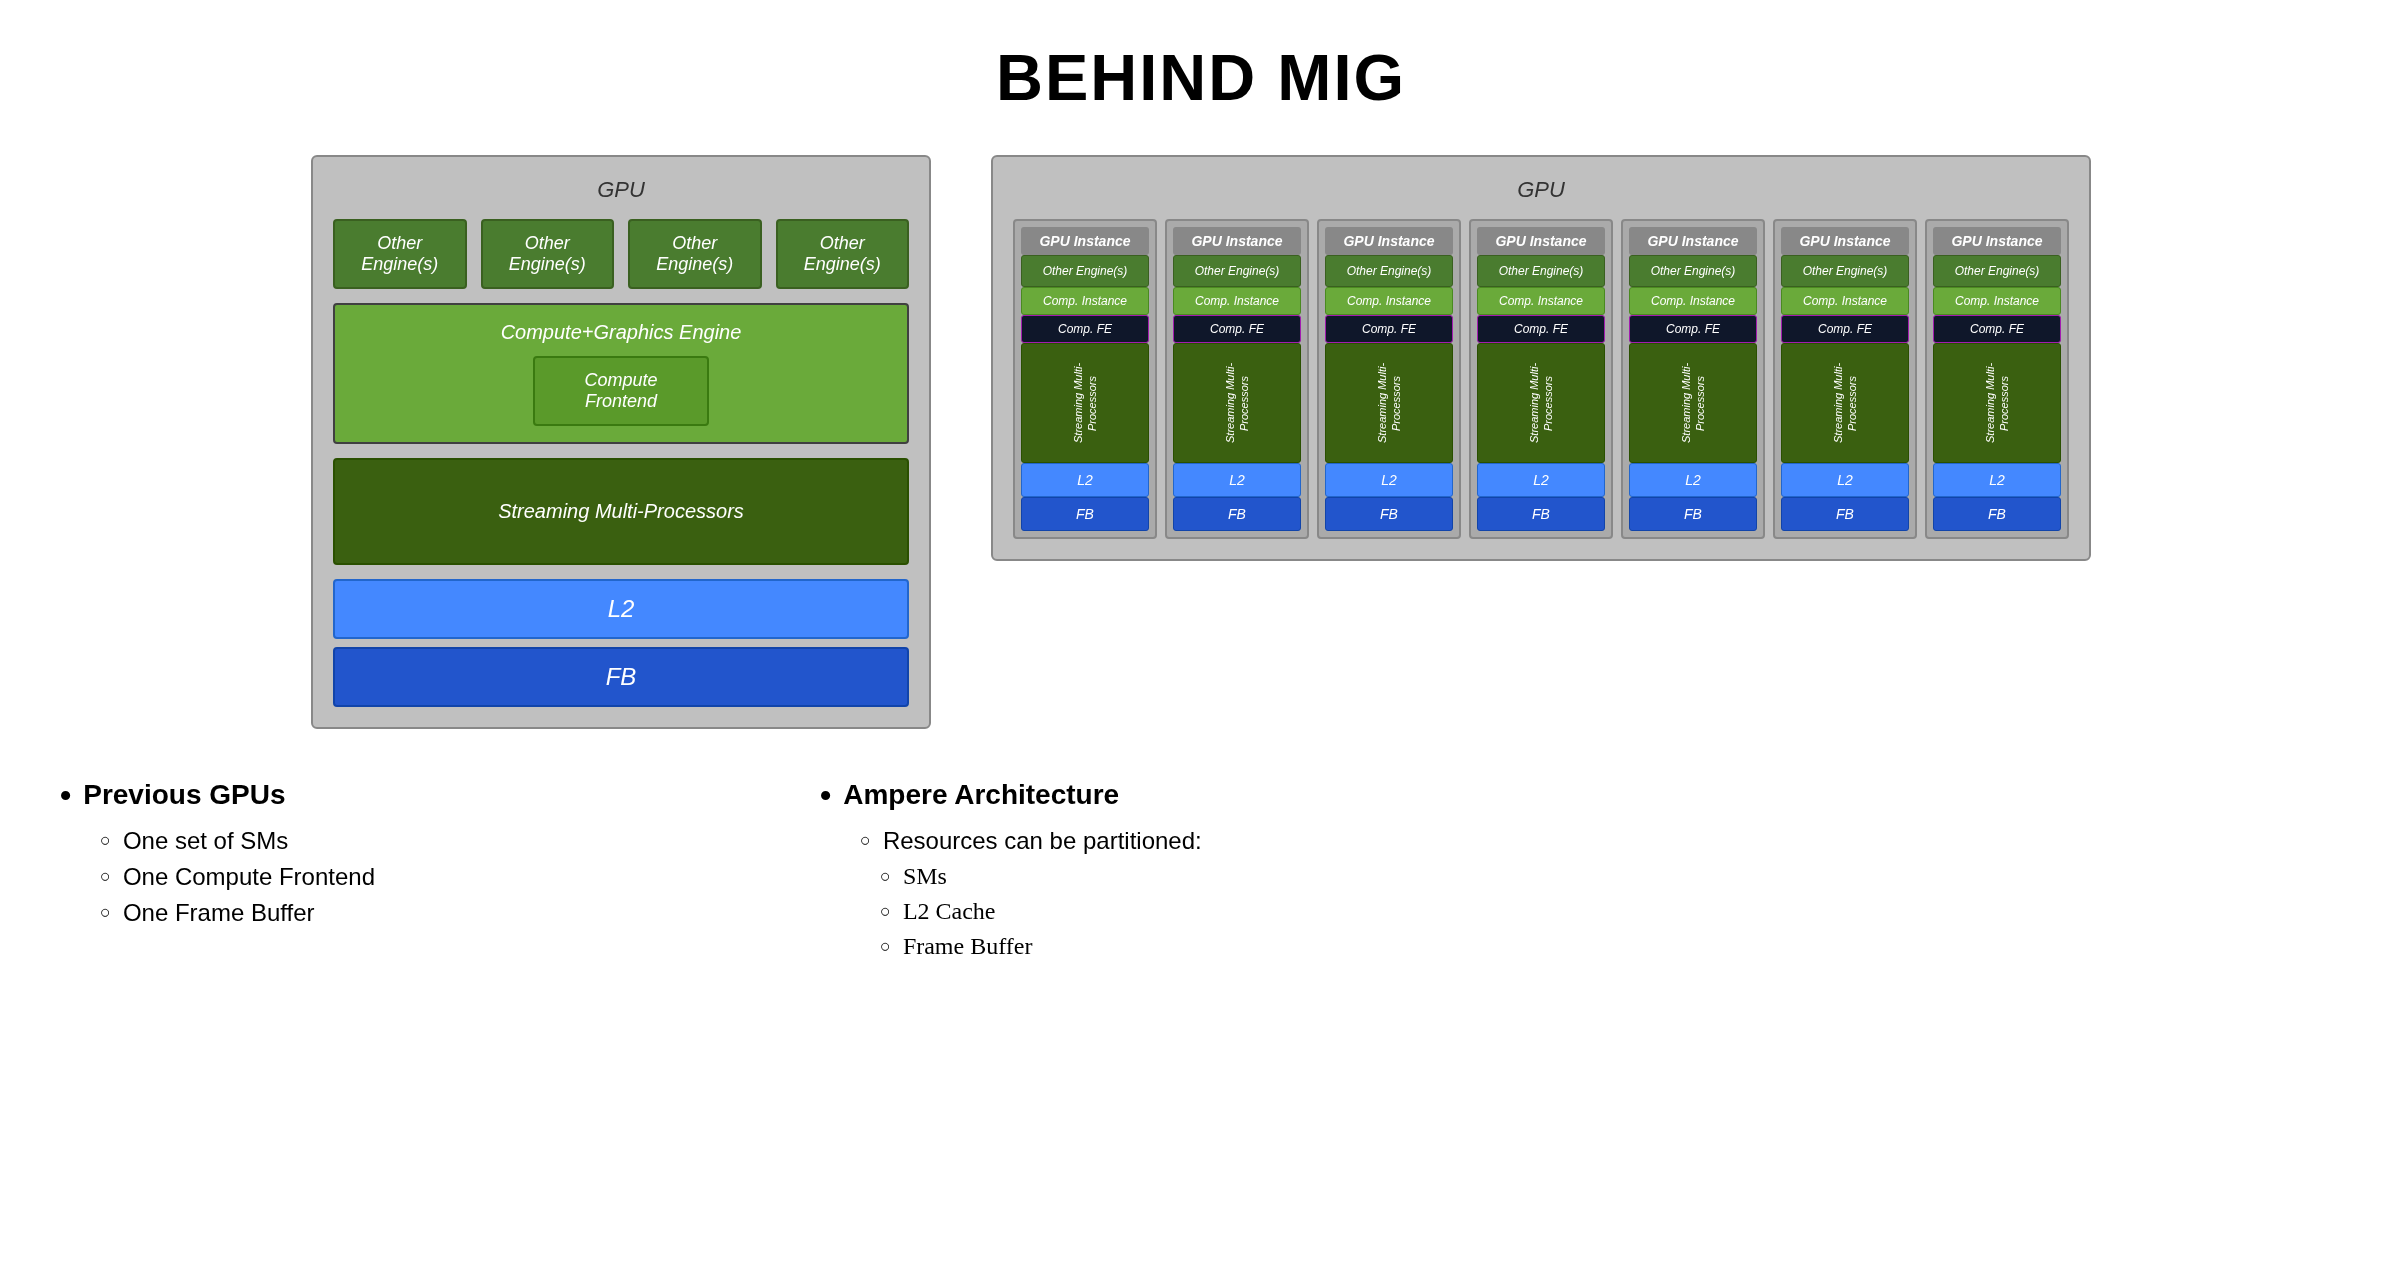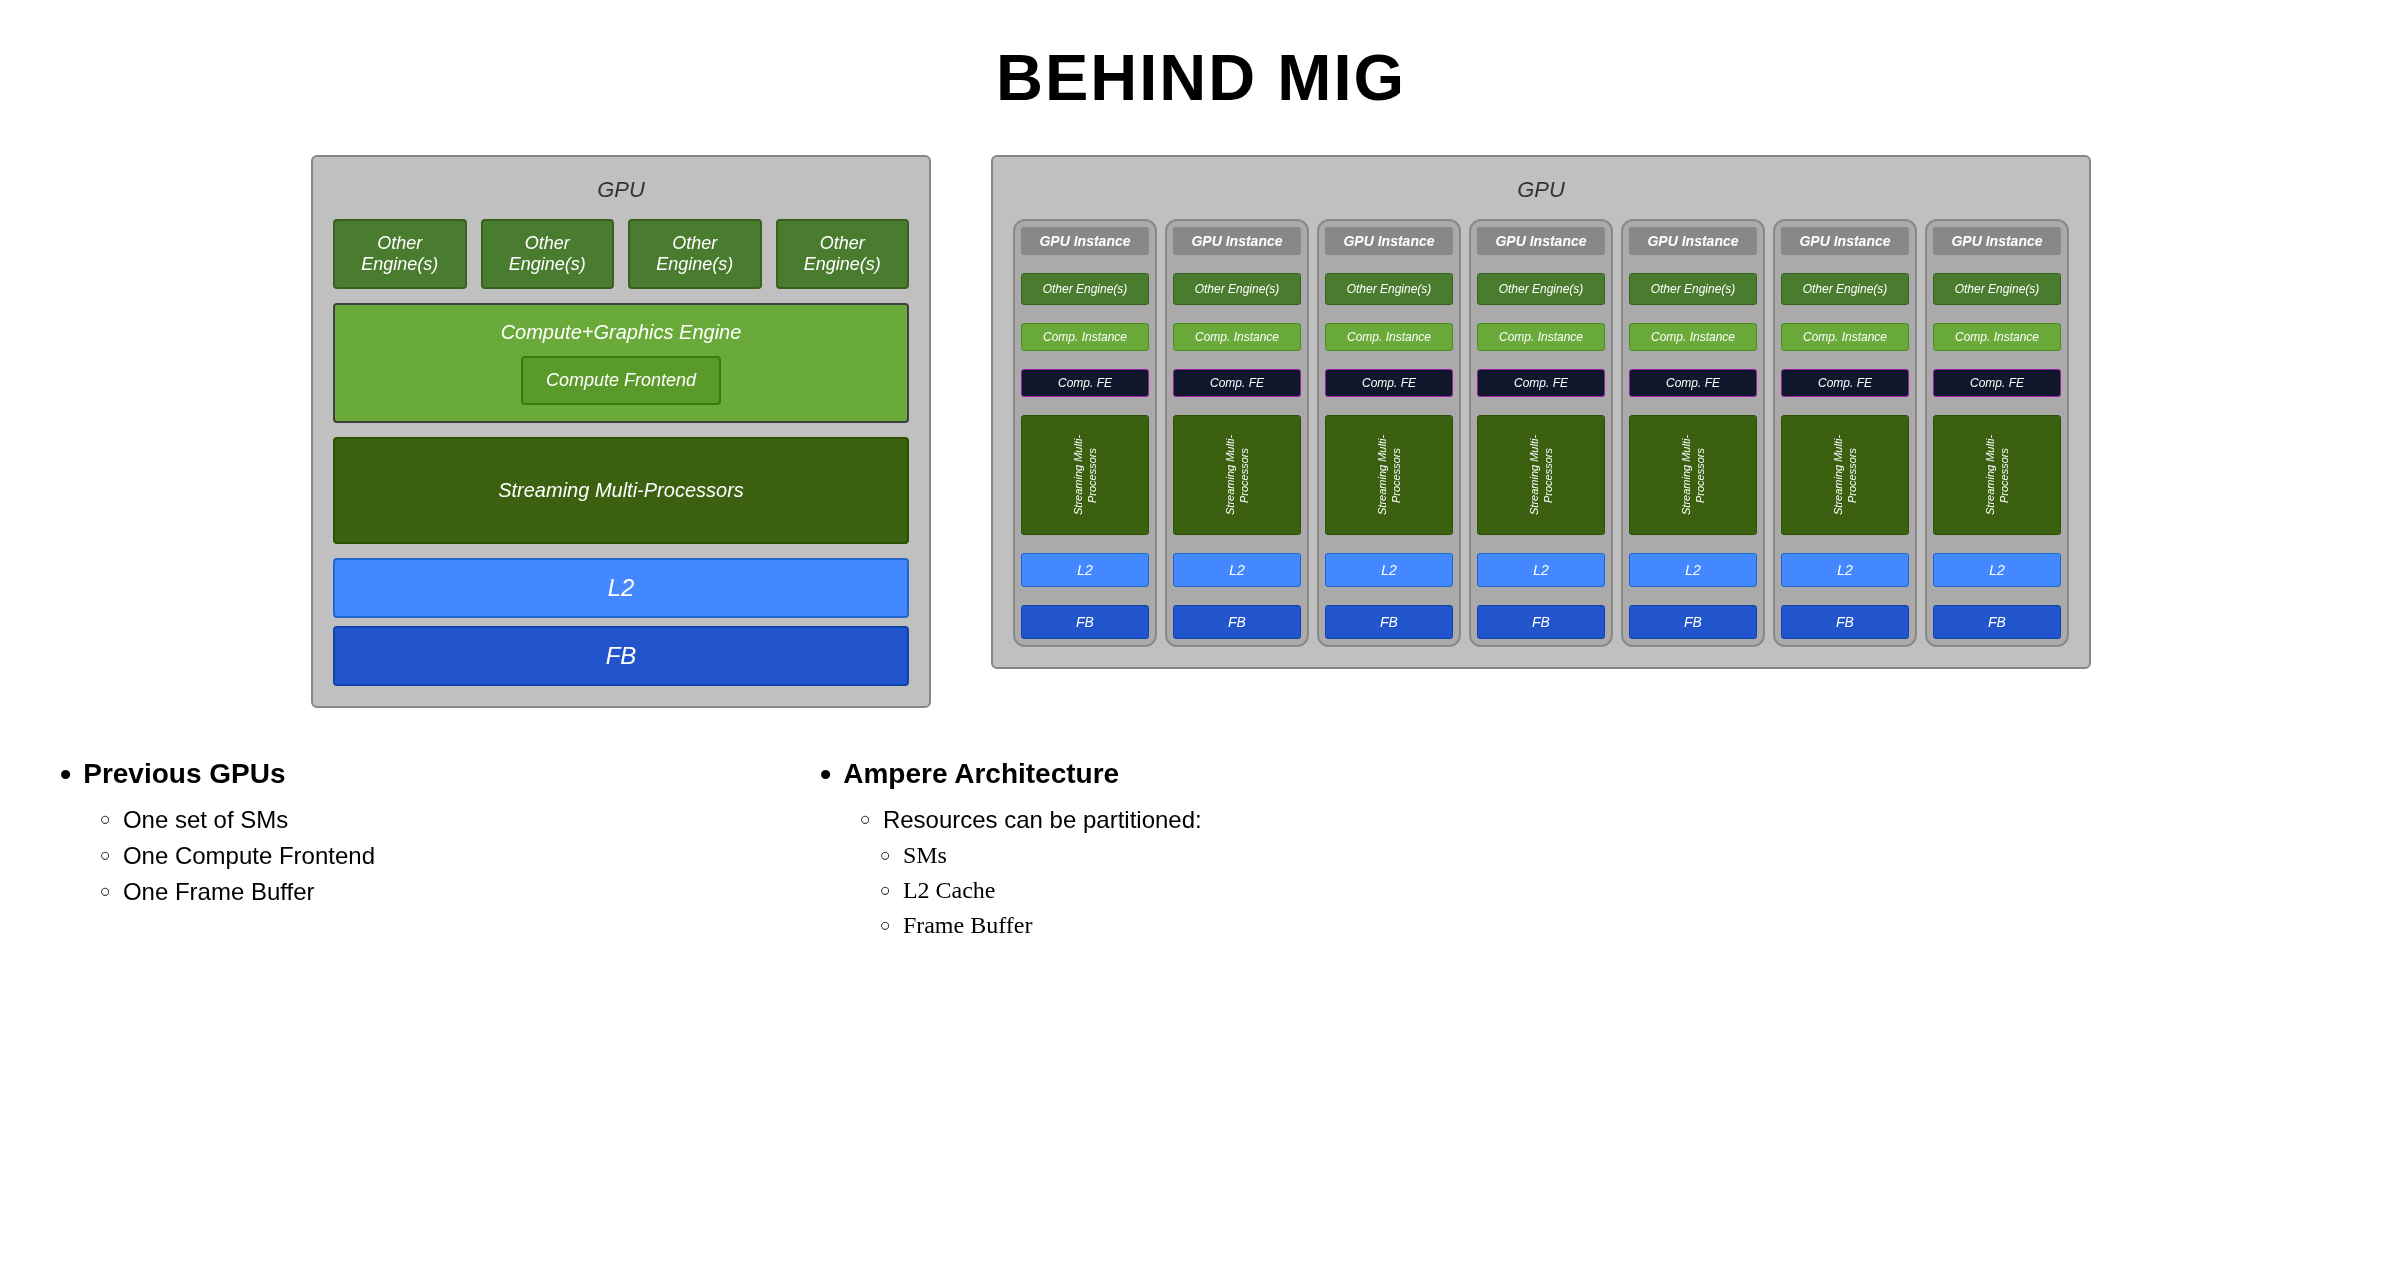--- a/index.html
+++ b/index.html
@@ -76,21 +76,21 @@
       margin-bottom: 12px;
     }
     .compute-frontend-box {
       background: #5a9a2a;
       border: 2px solid #3a7a10;
       border-radius: 4px;
       color: #fff;
       font-size: 18px;
       text-align: center;
       padding: 12px;
-      width: 200px;
+      width: 176px;
       margin: 0 auto;
     }
     .streaming-mp-box {
       background: #3a6010;
       border: 2px solid #2a5000;
       border-radius: 4px;
       color: #fff;
       font-size: 20px;
       text-align: center;
       padding: 40px 20px;
@@ -120,26 +120,26 @@
       width: 1100px;
     }
     .gpu-instances-row {
       display: flex;
       flex-direction: row;
       gap: 8px;
     }
     .gpu-instance-col {
       background: #aaaaaa;
       border: 2px solid #888;
-      border-radius: 12px;
+      border-radius: 4px;
       padding: 6px;
       flex: 1;
       display: flex;
       flex-direction: column;
-      gap: 18px;
+      gap: 0;
     }
     .gpu-instance-label {
       background: #888;
       color: #fff;
       text-align: center;
       font-size: 14px;
       padding: 6px 4px;
       border-radius: 3px;
       font-weight: bold;
     }

